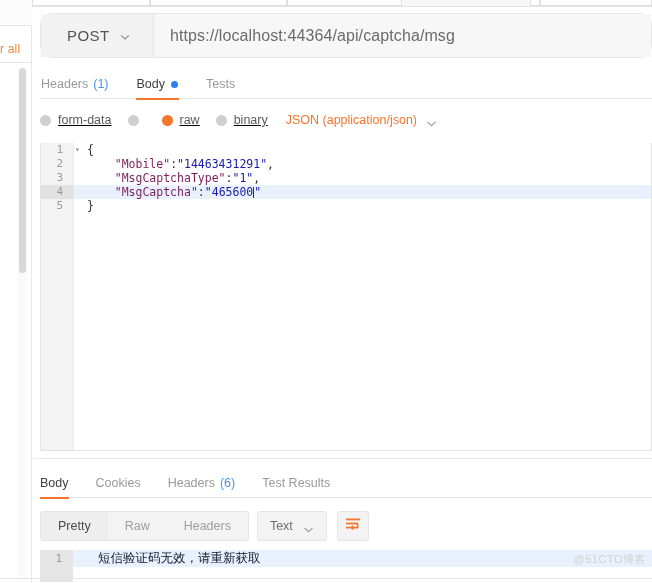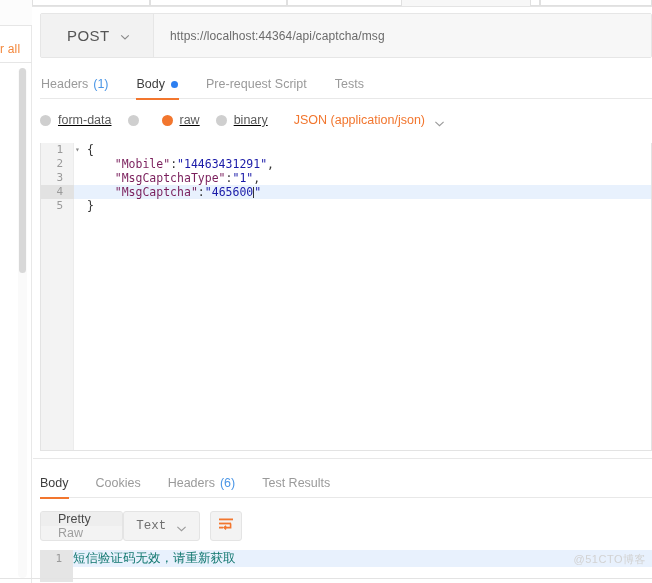--- a/index.html
+++ b/index.html
@@ -93,21 +93,21 @@
 
   
   .url-row {
     position: absolute;
     left: 7px; top: 6px;
     width: 612px; height: 45px;
     display: flex;
     align-items: stretch;
     background: #f7f7f7;
     border: 1px solid #e6e6e6;
-    border-radius: 2px;
+    border-radius: 12px;
   }
   .method-box {
     width: 113px;
     display: flex;
     align-items: center;
     justify-content: flex-start;
     padding-left: 26px;
     border-right: 1px solid #e6e6e6;
     background: #f2f2f2;
     cursor: pointer;
@@ -128,21 +128,21 @@
 
   .url-box {
     flex: 1;
     display: flex;
     align-items: center;
     padding-left: 16px;
     background: #f7f7f7;
     cursor: text;
   }
   .url-text {
-    font-size: 12px;
+    font-size: 16px;
     color: #6b6b6b;
     letter-spacing: .1px;
   }
 
   
   .req-tabs {
     position: absolute;
     left: 7px; top: 62px;
     width: 612px; height: 30px;
     display: flex;
@@ -202,21 +202,21 @@
     flex: none;
   }
   .radio-item.sel .radio-dot { background: #f2762e; }
   .radio-label {
     font-size: 12.5px;
     color: #5a5a5a;
   }
   .content-type {
     display: flex;
     align-items: center;
-    margin-left: 10px;
+    margin-left: 2px;
     cursor: pointer;
   }
   .content-type-label {
     font-size: 12.5px;
     color: #f2762e;
   }
   .content-type .caret {
     margin-left: 9px;
     width: 11px; height: 11px;
     display: inline-block;
@@ -332,46 +332,44 @@
     display: flex;
     align-items: center;
   }
   .seg-group {
     display: flex;
     background: #f3f3f3;
     border: 1px solid #e4e4e4;
     border-radius: 3px;
     height: 30px;
     overflow: hidden;
-    flex-direction: column;
   }
   .seg-btn {
     display: flex;
     align-items: center;
     padding: 0 17px;
     font-size: 12.5px;
     color: #9e9e9e;
     cursor: pointer;
     white-space: nowrap;
   }
   .seg-btn.active {
     color: #4a4a4a;
     background: #eeeeee;
   }
   .fmt-select {
     display: flex;
     align-items: center;
     height: 30px;
-    margin-left: 0;
+    margin-left: 8px;
     padding: 0 12px;
     background: #f3f3f3;
     border: 1px solid #e4e4e4;
     border-radius: 3px;
     cursor: pointer;
-    font-family: Liberation Mono, monospace;
   }
   .fmt-label { font-size: 12.5px; color: #707070; }
   .fmt-caret { margin-left: 10px; width: 11px; height: 11px; display: inline-block; }
 
   .wrap-btn {
     display: flex;
     align-items: center;
     justify-content: center;
     width: 32px; height: 30px;
     margin-left: 10px;
@@ -401,23 +399,23 @@
     padding-right: 11px;
     font-family: "DejaVu Sans Mono", "Liberation Mono", monospace;
     font-size: 11px;
     color: #9a9a9a;
     background: #e5e5e5;
     height: 17px;
     line-height: 17px;
     flex: none;
   }
   .resp-text {
-    padding-left: 0;
+    padding-left: 25px;
     font-size: 12.5px;
-    color: #0f766e;
+    color: #0f172a;
     white-space: pre;
   }
   .resp-line2 {
     height: 15px;
     display: flex;
   }
   .resp-ln-empty {
     width: 33px; min-width: 33px;
     height: 15px;
     background: #e5e5e5;
@@ -482,23 +480,20 @@
     </div>
 
     <div class="req-tabs">
       <div class="req-tab">
         <span>Headers</span>
         <span class="tab-count">(1)</span>
       </div>
       <div class="req-tab active">
         <span>Body</span>
         <span class="tab-dot"></span>
-      </div>
-      <div class="req-tab">
-        <span>Pre-request Script</span>
       </div>
       <div class="req-tab">
         <span>Tests</span>
       </div>
     </div>
 
     <div class="body-type-row">
       <div class="radio-item">
         <span class="radio-dot"></span>
         <span class="radio-label">form-data</span>

